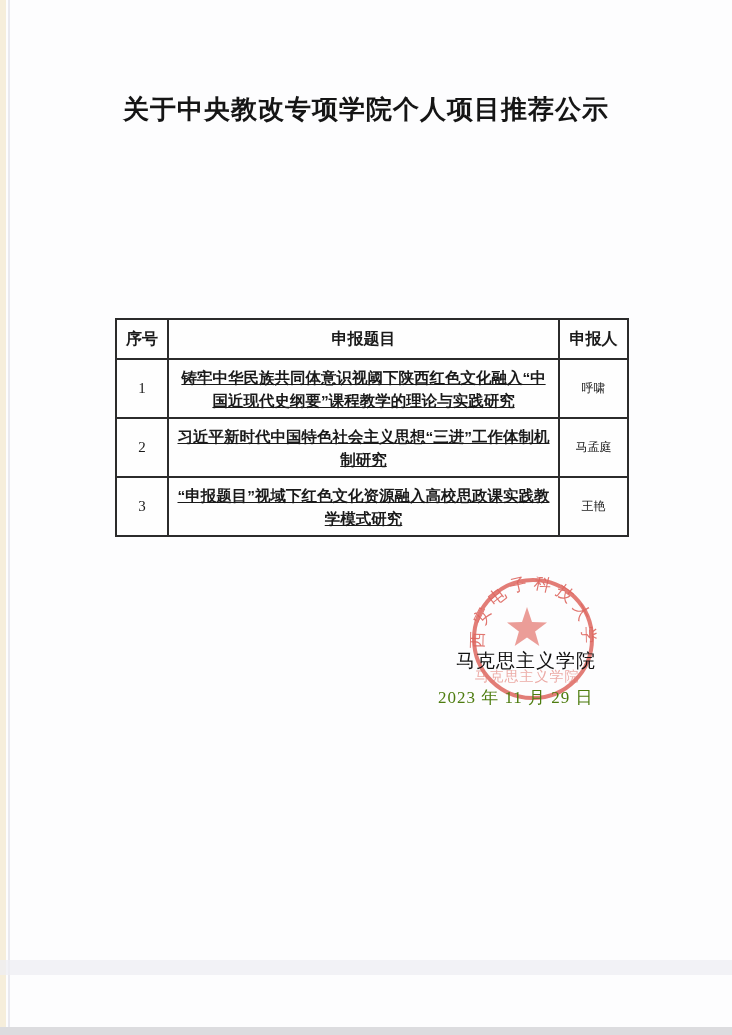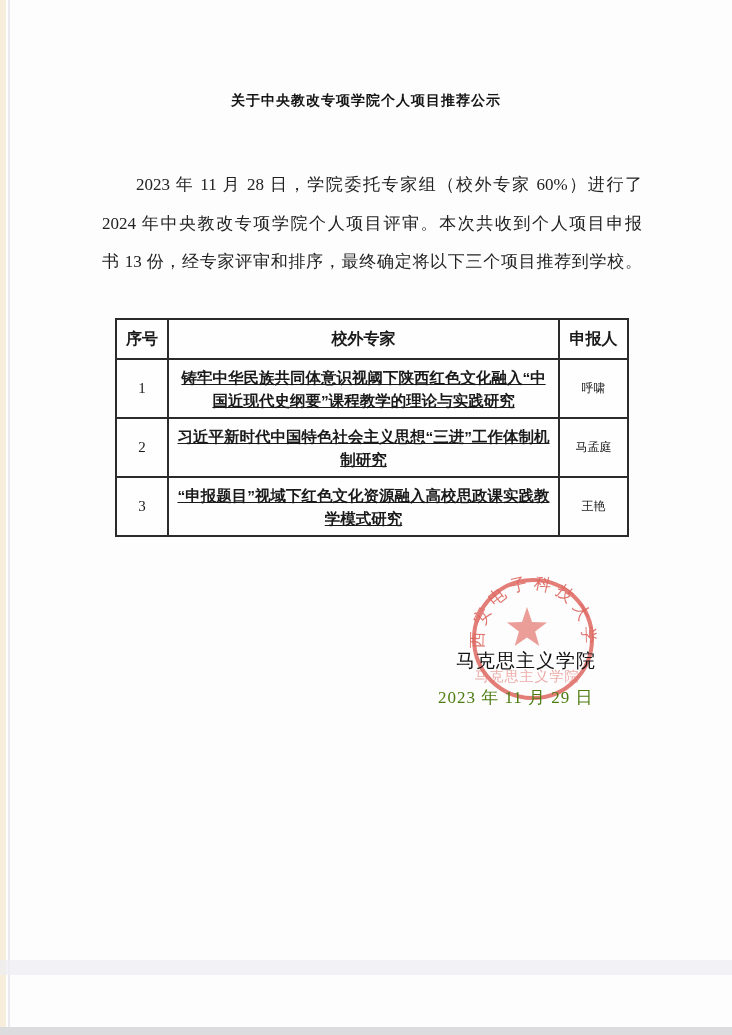--- a/index.html
+++ b/index.html
@@ -18,21 +18,21 @@
   
   .scan-edge-left   { position:absolute; left:0; top:0; width:6px; height:100%; background:#f6eedb; }
   .scan-edge-line   { position:absolute; left:8px; top:0; width:2px; height:100%; background:#e9e9ef; }
   .scan-band        { position:absolute; left:0; top:960px; width:100%; height:15px; background:#ededf3; opacity:.75; }
   .scan-edge-bottom { position:absolute; left:0; bottom:0; width:100%; height:8px; background:#dcdcdf; }
 
   .doc-title {
     position:absolute; top:92px; left:0; width:100%;
     text-align:center;
     font-family:"Liberation Sans", sans-serif;
-    font-weight:bold; font-size:14px; letter-spacing:1px;
+    font-weight:bold; font-size:26px; letter-spacing:1px;
     color:#151515;
   }
 
   .intro { position:absolute; left:102px; top:166px; width:540px; font-size:17px; color:#222; }
   .intro .line {
     height:38.5px; line-height:38.5px; white-space:nowrap;
     text-align:justify; text-align-last:justify;
   }
   .intro .line.indent { padding-left:34px; }
 
@@ -76,36 +76,31 @@
 
 <div class="page">
 
   <div class="scan-edge-left"></div>
   <div class="scan-edge-line"></div>
   <div class="scan-band"></div>
   <div class="scan-edge-bottom"></div>
 
   <div class="doc-title">关于中央教改专项学院个人项目推荐公示</div>
 
-  <div class="intro">
-    <div class="line indent">2023 年 11 月 28 日，学院委托专家组（校外专家 60%）进行了</div>
-    <div class="line">2024 年中央教改专项学院个人项目评审。本次共收到个人项目申报</div>
-    <div class="line">书 13 份，经专家评审和排序，最终确定将以下三个项目推荐到学校。</div>
-  </div>
 
   <table class="rec-table">
     <colgroup>
       <col class="col-no">
         <col class="col-title">
         <col class="col-name">
     </colgroup>
     <thead>
       <tr>
         <th>序号</th>
-        <th>校外专家</th>
+        <th>申报题目</th>
         <th>申报人</th>
       </tr>
     </thead>
     <tbody>
       <tr>
         <td class="cell-no">1</td>
         <td class="cell-title">铸牢中华民族共同体意识视阈下陕西红色文化融入“中国近现代史纲要”课程教学的理论与实践研究</td>
         <td class="cell-name">呼啸</td>
       </tr>
       <tr>

